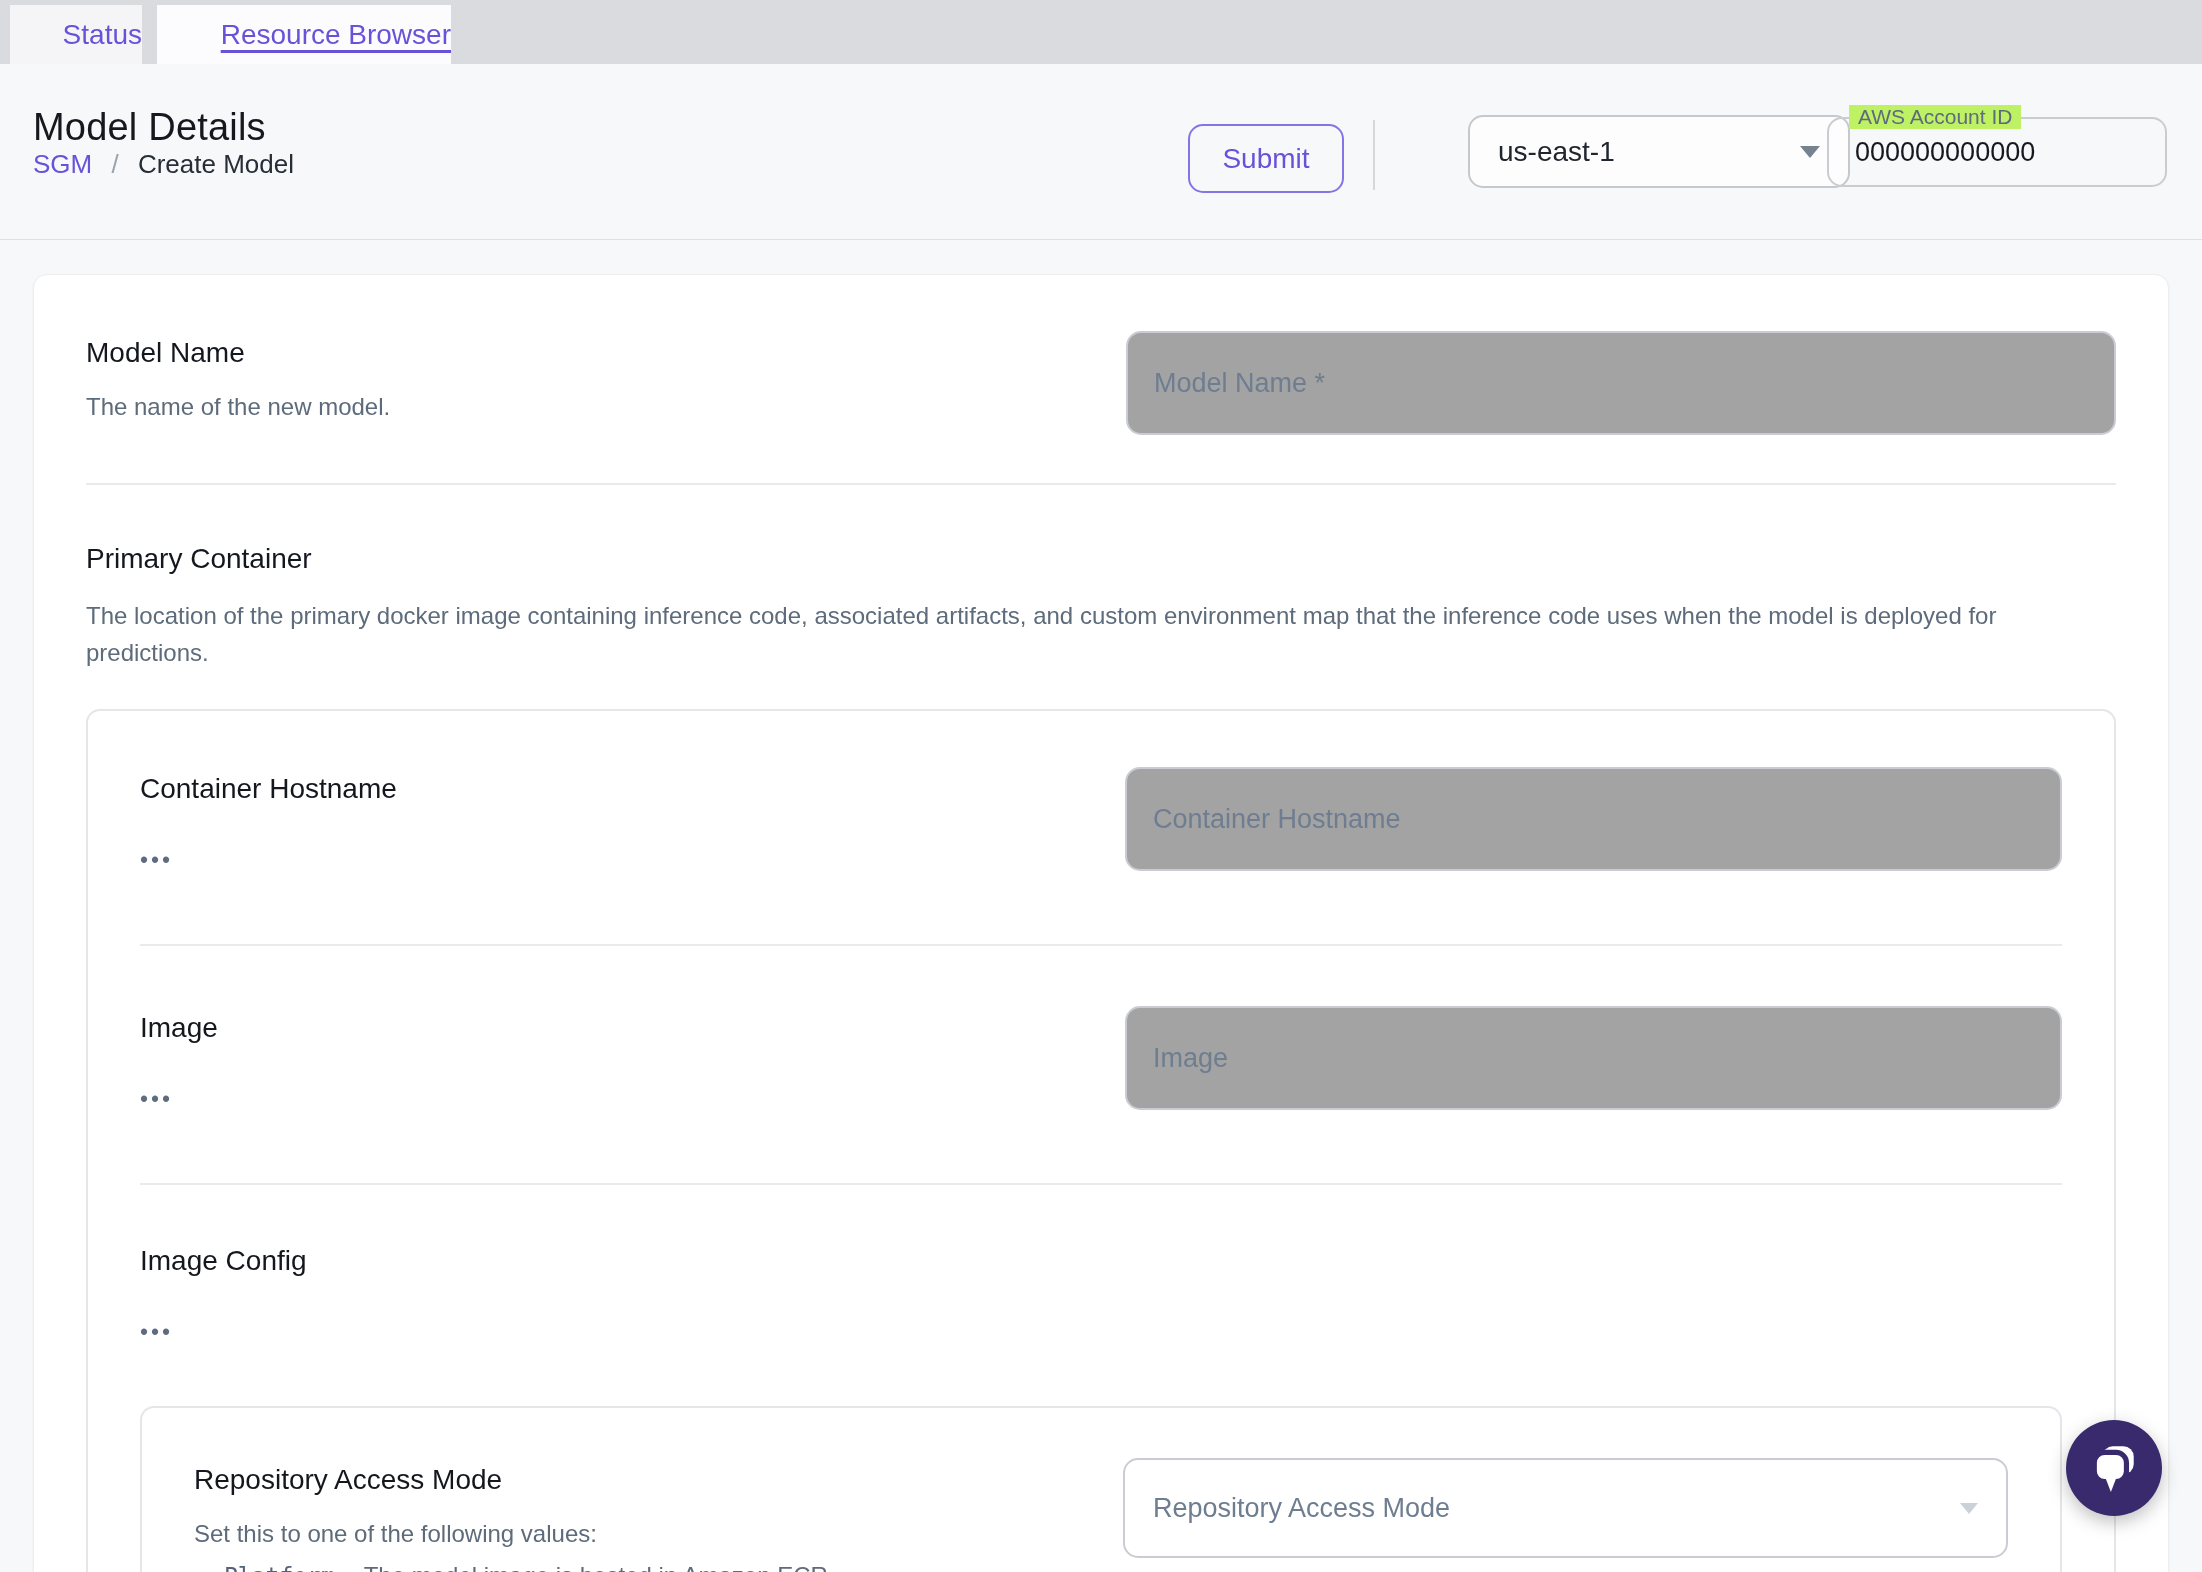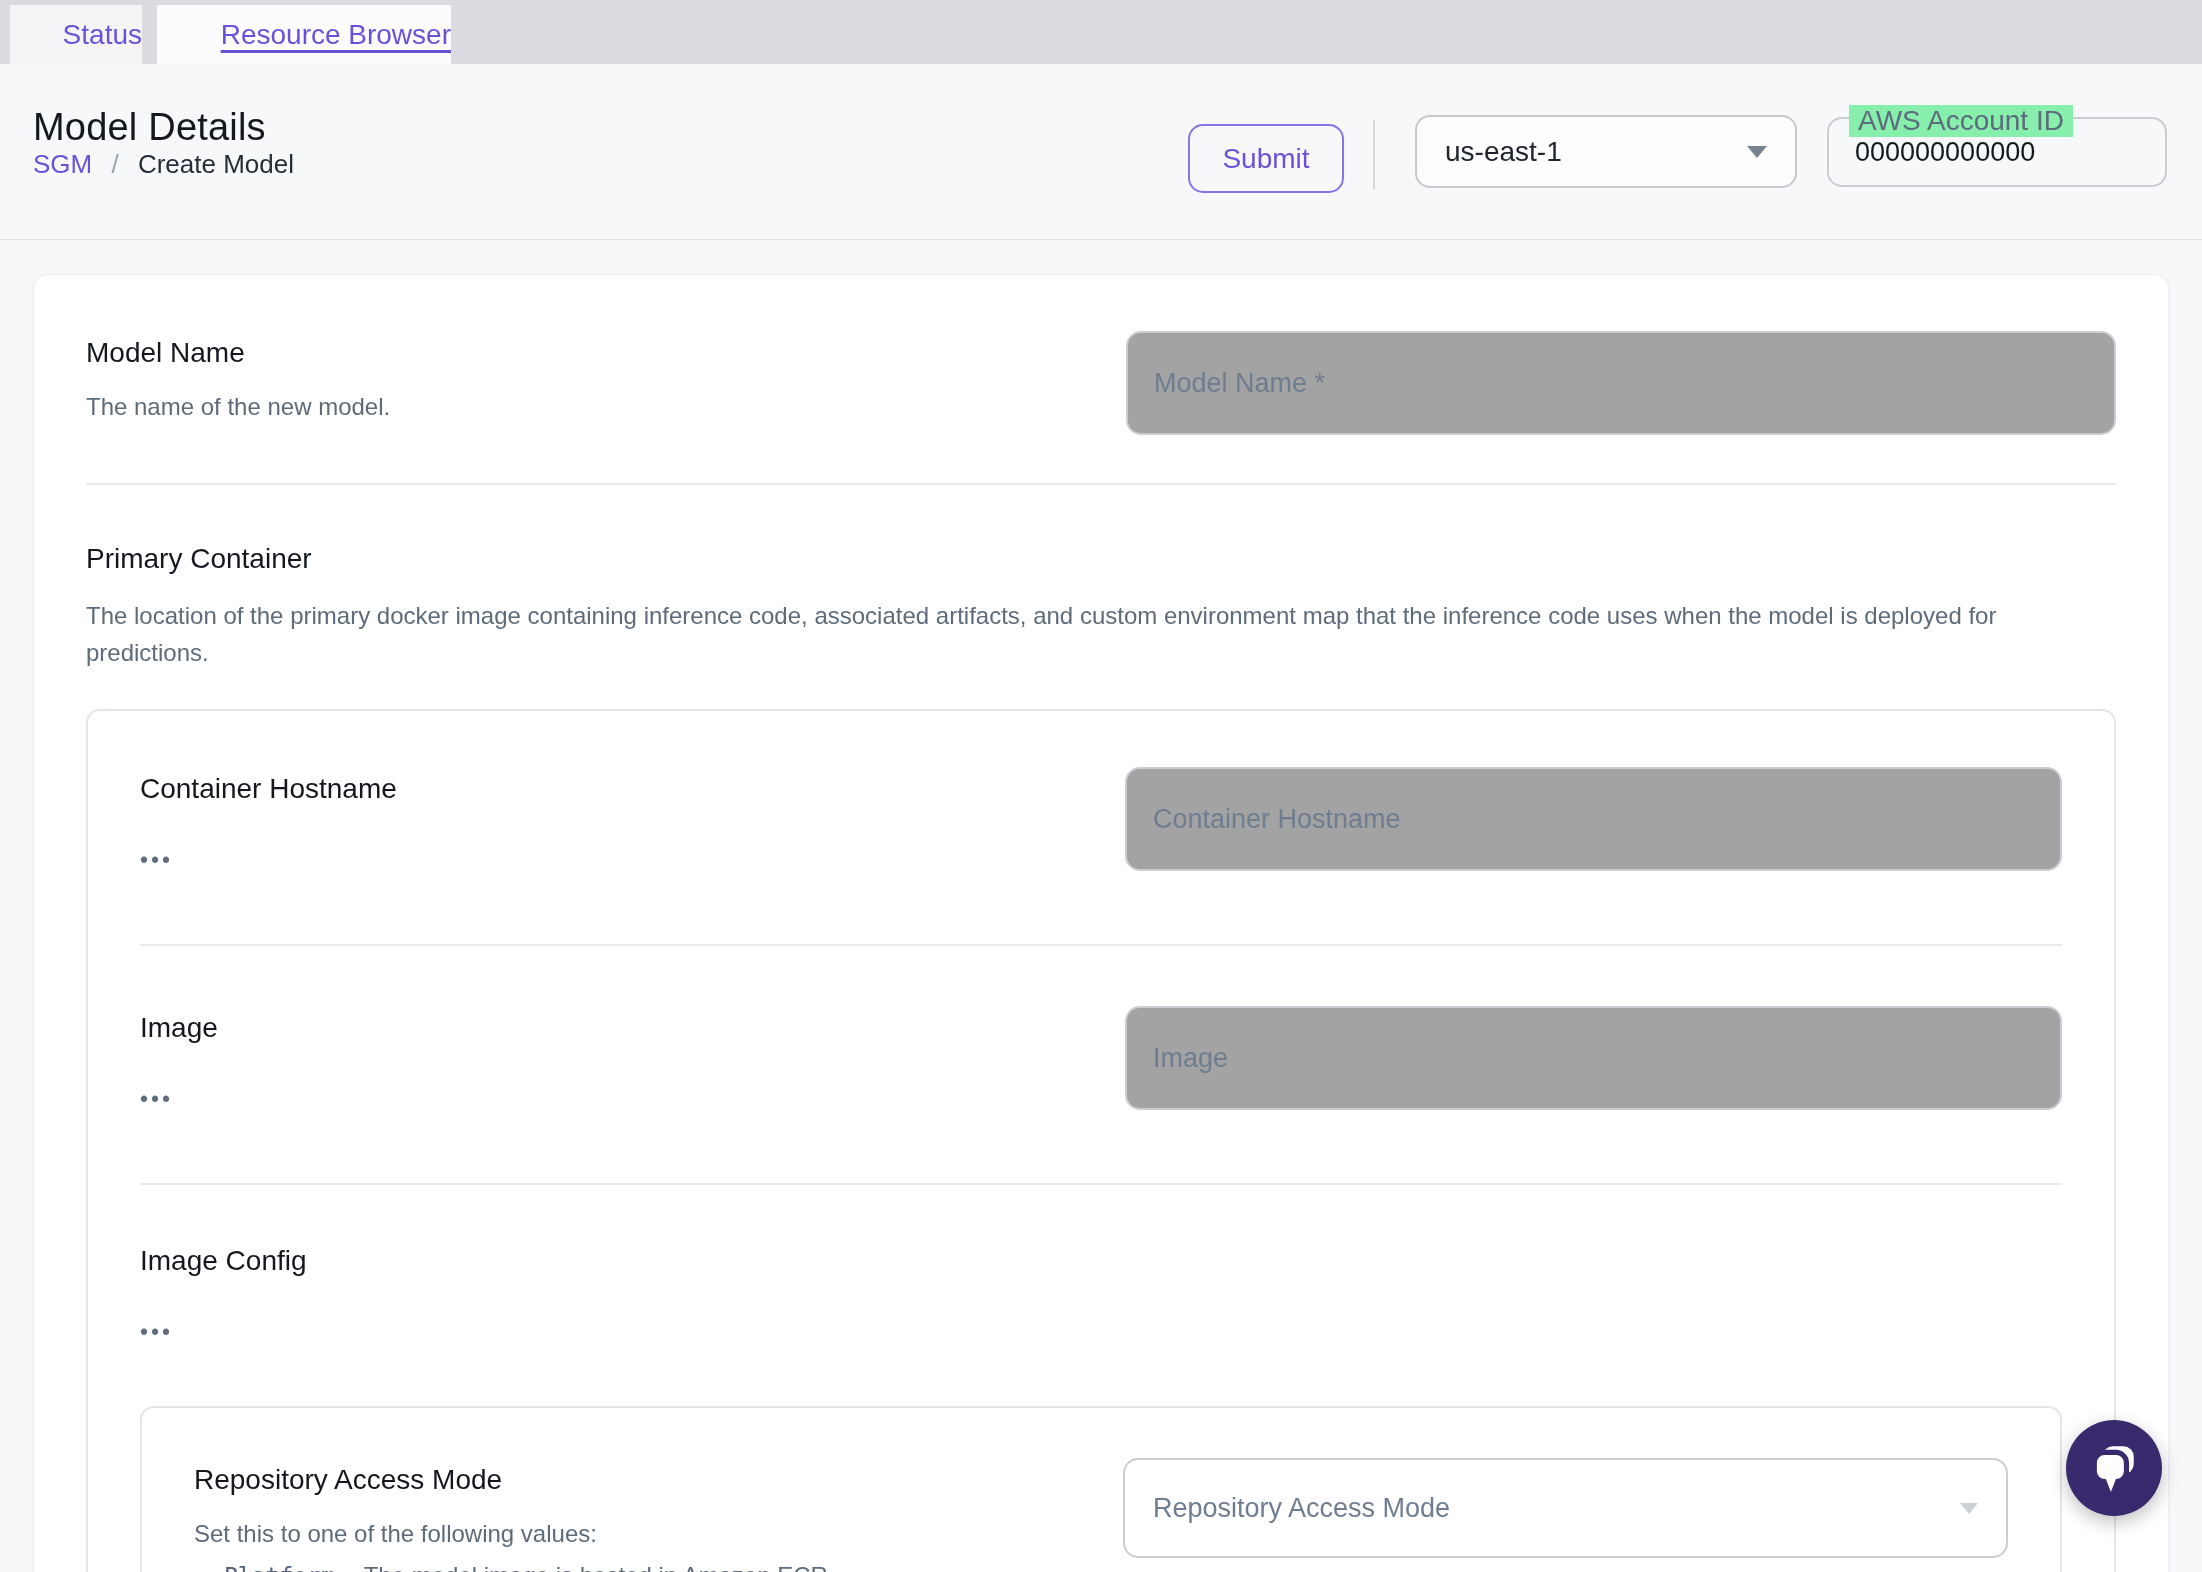--- a/index.html
+++ b/index.html
@@ -34,36 +34,36 @@
   .breadcrumb .sep { color:#9aa3ad; margin:0 12px; }
   .breadcrumb .crumb-current { color:#272e37; }
 
   .submit-btn {
     position:absolute; left:1188px; top:60px; width:156px; height:69px;
     border:2px solid #8773e5; border-radius:15px; background:transparent;
     color:#6a52d8; font-size:28px; font-family:inherit; cursor:pointer;
   }
   .vdivider { position:absolute; left:1373px; top:56px; width:2px; height:70px; background:#d6d9dc; }
   .region-select {
-    position:absolute; left:1415px; top:51px; width:382px; height:73px;
+    position:absolute; left:1468px; top:51px; width:382px; height:73px;
     border:2px solid #c5c9ce; border-radius:15px; background:#fdfdfe;
     display:flex; align-items:center; padding:0 28px; font-size:28px; color:#21262e; cursor:pointer;
   }
   .caret-down {
     width:0; height:0; margin-left:auto;
     border-left:10px solid transparent; border-right:10px solid transparent;
     border-top:12px solid #76828f;
   }
   .account-field {
     position:absolute; left:1827px; top:53px; width:340px; height:70px;
     border:2px solid #c9ccd1; border-radius:15px;
   }
   .account-legend {
-    position:absolute; top:-14px; left:20px; background:#86efac; padding:0 9px;
-    font-size:28px; color:#5d6b7c; white-space:nowrap;
+    position:absolute; top:-14px; left:20px; background:#bef264; padding:0 9px;
+    font-size:21px; color:#5d6b7c; white-space:nowrap;
   }
   .account-field input {
     width:100%; height:100%; border:none; background:transparent; outline:none;
     font-family:inherit; font-size:27px; color:#15191f; padding-left:26px;
   }
 
   
   .content { height:1332px; overflow:hidden; padding:34px 33px 0; }
   .card {
     background:#ffffff; border:1px solid #eceef0; border-radius:14px;

